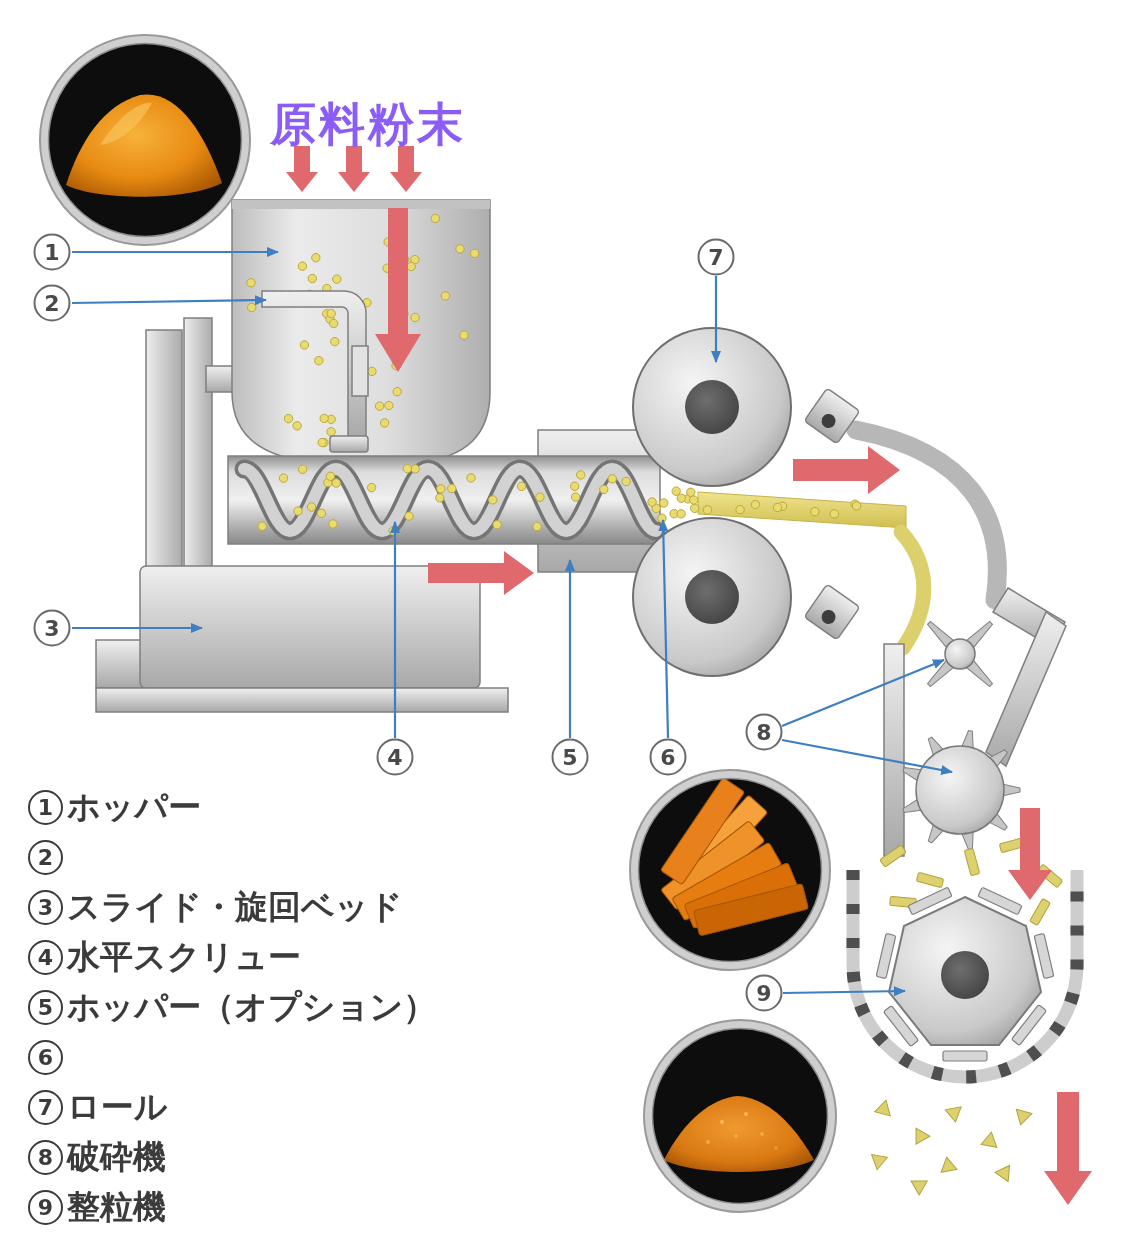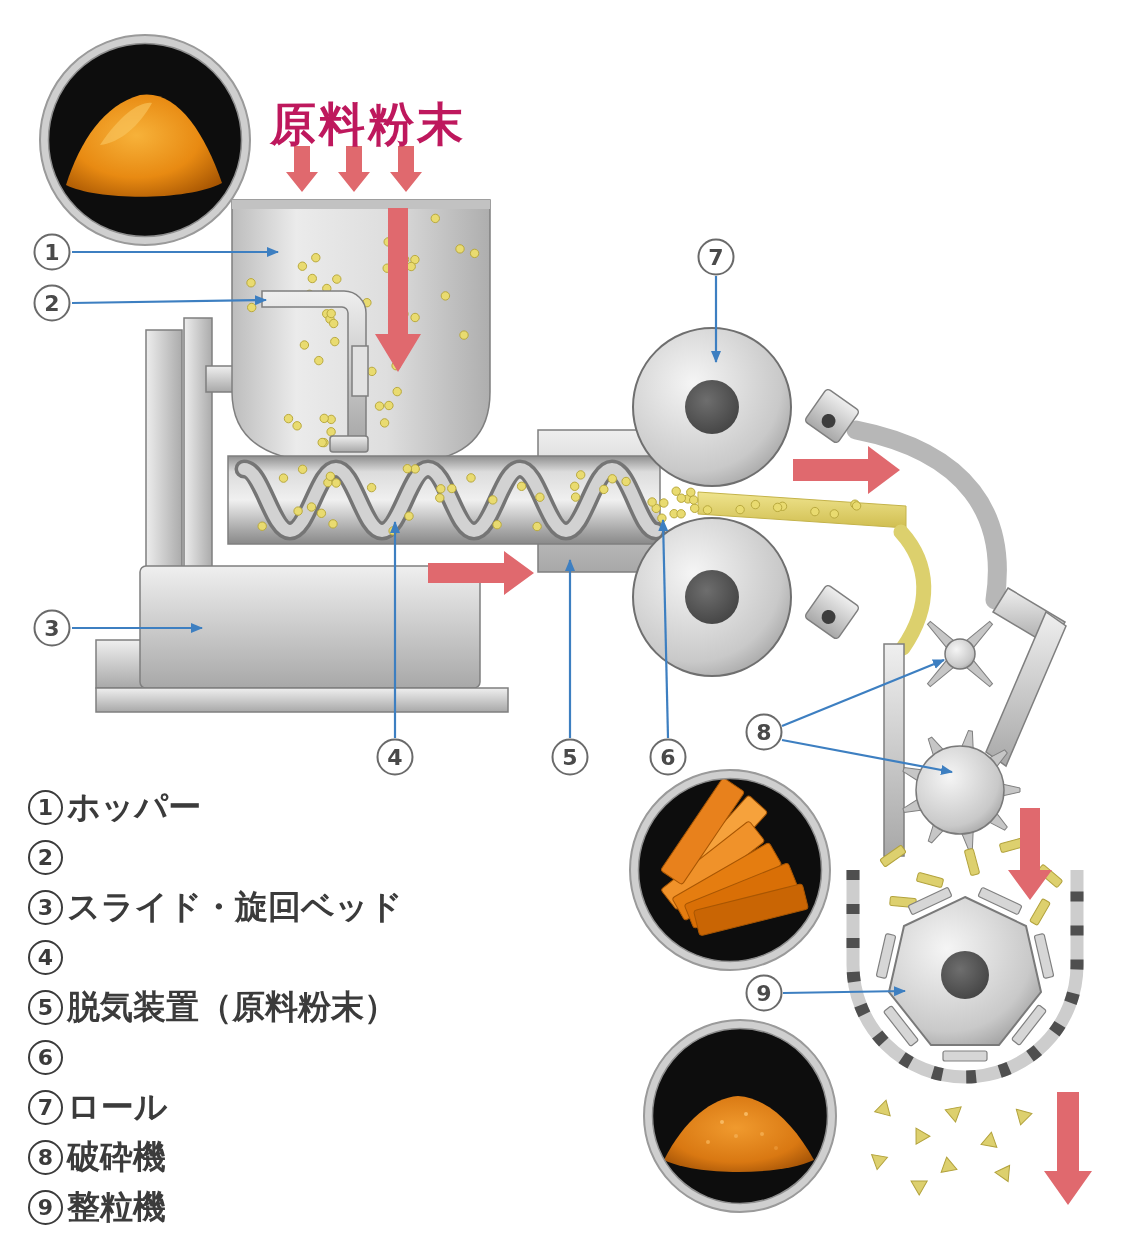--- a/index.html
+++ b/index.html
@@ -1,21 +1,21 @@
 <!DOCTYPE html>
 <html><head>
 <meta charset="utf-8">
 <style>
   html,body{margin:0;padding:0;background:#fff;}
   .stage{position:relative;width:1125px;height:1256px;background:#fff;overflow:hidden;
          font-family:"DejaVu Sans","Liberation Sans",sans-serif;}
   .main-svg{position:absolute;left:0;top:0;}
   .photo{position:absolute;}
   .title{position:absolute;left:270px;top:94px;font-size:46px;font-weight:bold;
-         color:#be185d;letter-spacing:3px;}
+         color:#8b5cf6;letter-spacing:3px;}
   .legend{position:absolute;left:28px;top:782px;}
   .legend-line{display:flex;align-items:center;height:50px;font-size:33px;
                font-weight:bold;color:#3b3b3b;white-space:nowrap;}
   .lnum{display:inline-flex;align-items:center;justify-content:center;flex:none;
         width:35px;height:35px;border:2.5px solid #3b3b3b;border-radius:50%;
         font-size:22px;margin-right:4px;box-sizing:border-box;}
   .co{fill:#fff;stroke:#6a6a6a;stroke-width:2;}
   .cot{font-size:22px;text-anchor:middle;fill:#4a4a4a;font-weight:600;}
   .bl{stroke:#3d7fc1;stroke-width:2.2;fill:none;marker-end:url(#mB);}
   .red{fill:#e0696e;}
@@ -417,24 +417,25 @@
       </div>
     <div class="legend-line">
         <span class="lnum">2</span>
       </div>
     <div class="legend-line">
         <span class="lnum">3</span>
         <span>スライド・旋回ベッド</span>
       </div>
     <div class="legend-line">
         <span class="lnum">4</span>
+        <span>水平スクリュー</span>
       </div>
     <div class="legend-line">
         <span class="lnum">5</span>
-        <span>脱気装置（原料粉末）</span>
+        <span>ホッパー（オプション）</span>
       </div>
     <div class="legend-line">
         <span class="lnum">6</span>
       </div>
     <div class="legend-line">
         <span class="lnum">7</span>
         <span>ロール</span>
       </div>
     <div class="legend-line">
         <span class="lnum">8</span>

